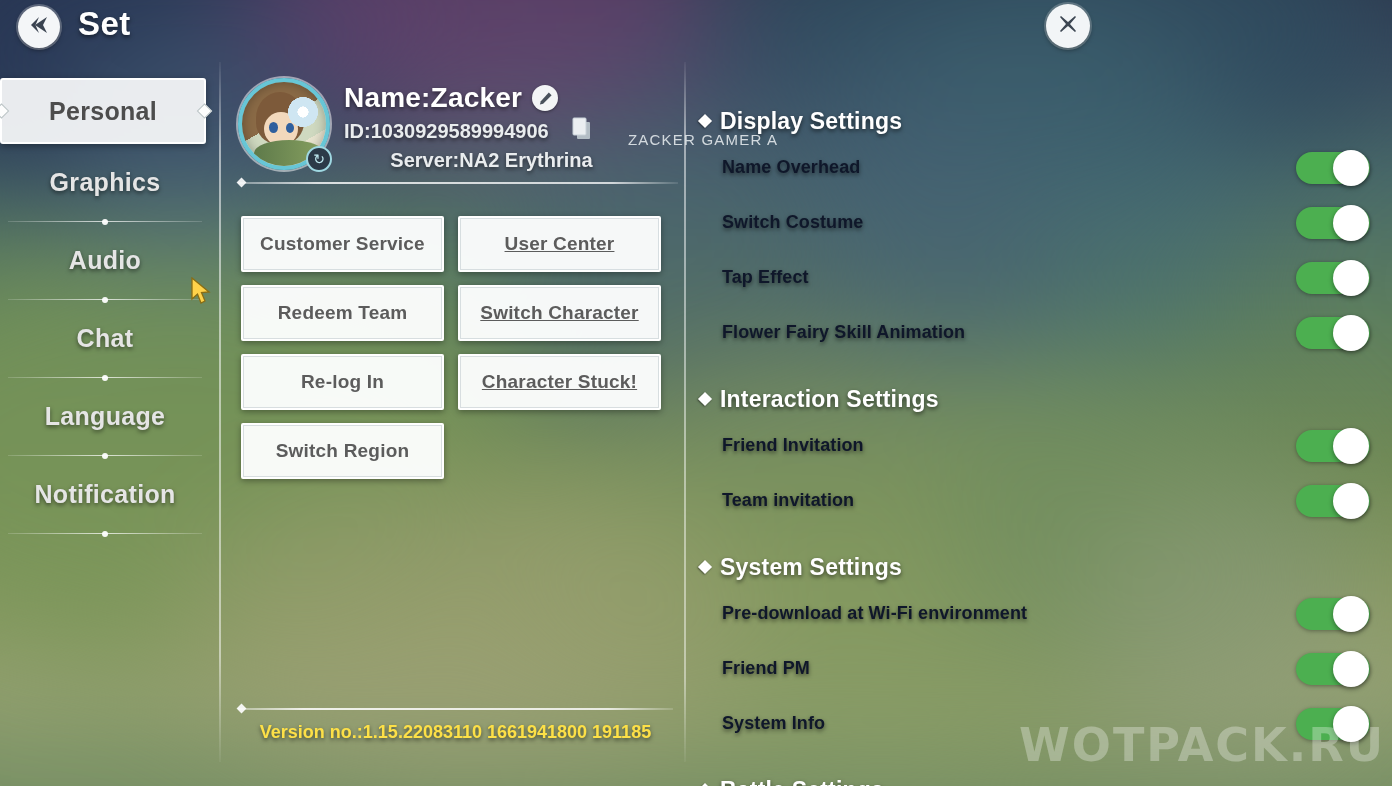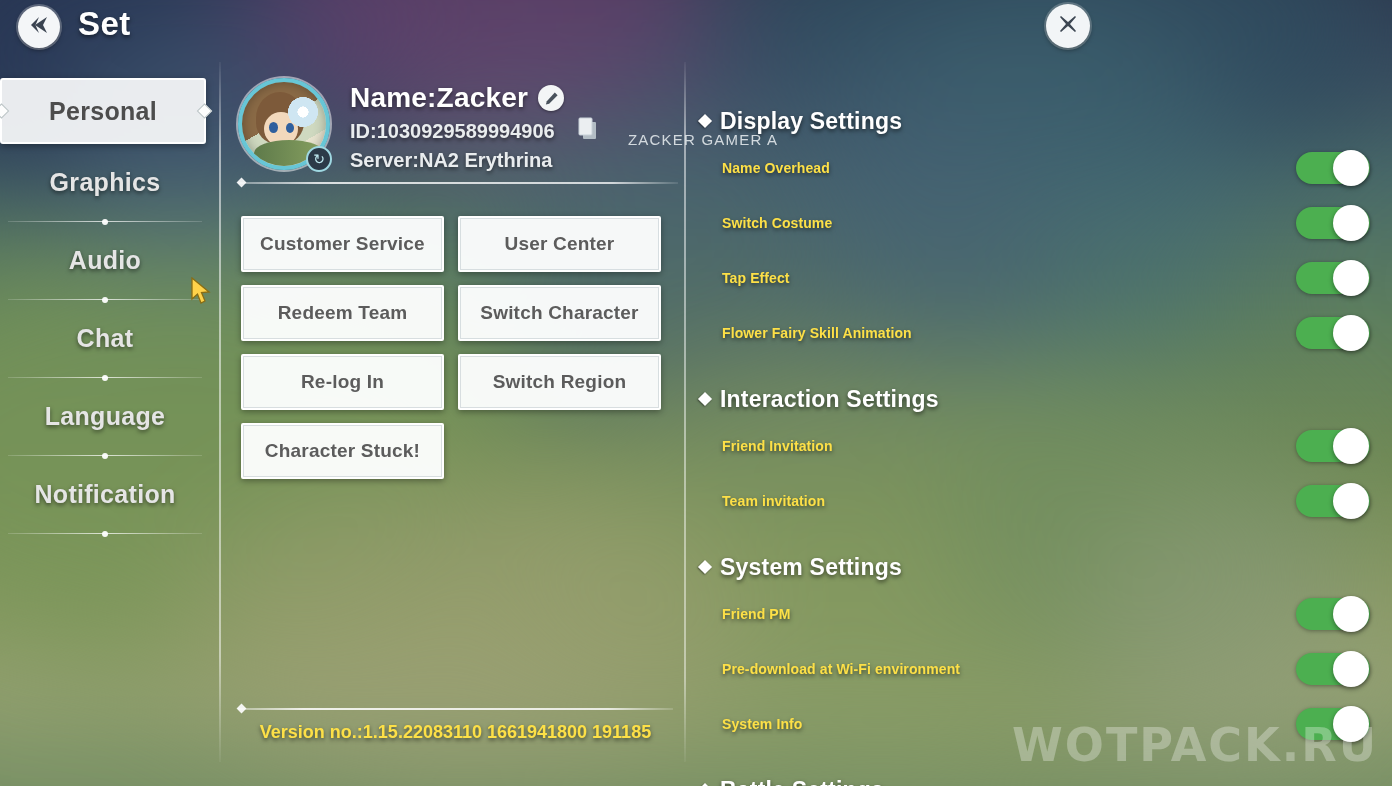--- a/index.html
+++ b/index.html
@@ -140,21 +140,21 @@
   .avatar .leaf{
     position:absolute; left:12px; bottom:0; width:70px; height:26px;
     background:linear-gradient(90deg,#5e7a4a,#87a060);
     border-radius:50% 50% 0 0;
   }
   .avatar-badge{
     position:absolute; right:-2px; bottom:-2px; width:26px; height:26px; border-radius:50%;
     background:#2c3a48; border:2px solid #9fd8e2; display:flex; align-items:center; justify-content:center;
     color:#bfe8ef; font-size:14px;
   }
-  .prof-info{ margin-left:20px; padding-top:4px; }
+  .prof-info{ margin-left:14px; padding-top:4px;text-align:right; }
   .prof-name-row{ display:flex; align-items:center; }
   .prof-name{
     font-size:28px; font-weight:bold; color:#ffffff; letter-spacing:.2px;
     text-shadow:0 2px 4px rgba(0,0,0,.55);
   }
   .edit-icon{
     margin-left:10px; width:26px; height:26px; border-radius:50%; background:#f3f5f6;
     display:flex; align-items:center; justify-content:center; cursor:pointer;
     box-shadow:0 1px 3px rgba(0,0,0,.4);
   }
@@ -183,21 +183,21 @@
   .act-btn{
     width:203px; height:56px; margin:0 14px 13px 0;
     background:rgba(253,254,254,.96);
     border:2px solid #ffffff;
     border-radius:2px;
     box-shadow:0 2px 6px rgba(0,0,0,.35), inset 0 0 0 1px rgba(190,200,205,.55);
     display:flex; align-items:center; justify-content:center;
     font-size:19px; font-weight:bold; color:#5c5c5c;
     cursor:pointer; letter-spacing:.2px;
   }
-  .act-btn:nth-child(2n){ margin-right:0; }
+  .act-btn:nth-child(2n){ margin-right:0;text-decoration:underline; }
 
   
   #version-area{ position:absolute; left:238px; top:708px; width:435px; z-index:5; }
   .ver-rule{
     height:1.5px;
     background:linear-gradient(90deg, rgba(255,255,255,.35), rgba(255,255,255,.85) 15%, rgba(255,255,255,.8) 85%, rgba(255,255,255,.15));
     position:relative;
   }
   .ver-rule::before{
     content:""; position:absolute; left:0; top:-3px; width:7px; height:7px;
@@ -225,41 +225,41 @@
   }
   .sec-title{
     font-size:23px; font-weight:bold; color:#ffffff; letter-spacing:.2px;
     text-shadow:0 2px 4px rgba(0,0,0,.6);
   }
   .opt-row{
     display:flex; align-items:center; justify-content:space-between;
     height:55px; padding-left:22px; padding-right:22px;
   }
   .opt-label{
-    font-size:14px; font-weight:bold; color:#fde047;
+    font-size:18px; font-weight:bold; color:#0f172a;
     text-shadow:0 2px 4px rgba(0,0,0,.55); letter-spacing:.1px;
   }
   .toggle{
     width:74px; height:32px; border-radius:16px; background:#4caf50;
     position:relative; cursor:pointer; flex:0 0 74px;
     box-shadow:0 1px 4px rgba(0,0,0,.35);
   }
   .toggle .knob{
     position:absolute; right:1px; top:-2px; width:36px; height:36px; border-radius:50%;
     background:#ffffff; box-shadow:0 2px 5px rgba(0,0,0,.4);
   }
 
   
   .wm-top{
     position:absolute; left:628px; top:131px; z-index:7;
     font-size:15px; font-weight:normal; color:rgba(235,240,242,.85);
     letter-spacing:1.2px;
   }
   .wm-bottom{
-    position:absolute; right:14px; bottom:14px; z-index:7;
+    position:absolute; right:7px; bottom:14px; z-index:7;
     font-size:46px; font-weight:bold; letter-spacing:2px;
     color:rgba(255,255,255,.30);
     font-family:"DejaVu Sans", sans-serif;
   }
   #cursor{ position:absolute; left:190px; top:277px; z-index:9; }
 </style>
 </head>
 <body>
 
 <div id="bg">
@@ -361,22 +361,22 @@
   </div>
   <div class="prof-rule"></div>
 </div>
 
 <div id="actions">
   <div class="act-btn">Customer Service</div>
   <div class="act-btn">User Center</div>
   <div class="act-btn">Redeem Team</div>
   <div class="act-btn">Switch Character</div>
   <div class="act-btn">Re-log In</div>
+  <div class="act-btn">Character Stuck!</div>
   <div class="act-btn">Switch Region</div>
-  <div class="act-btn">Character Stuck!</div>
 </div>
 
 <div id="version-area">
   <div class="ver-rule"></div>
   <div class="ver-text">Version no.:1.15.22083110 1661941800 191185</div>
 </div>
 
 <div class="mid-divider"></div>
 
 <div id="settings">
@@ -425,27 +425,27 @@
     <span class="toggle">
         <span class="knob"></span>
       </span>
   </div>
 
   <div class="sec-head">
     <span class="sec-diamond"></span>
     <span class="sec-title">System Settings</span>
   </div>
   <div class="opt-row">
+    <span class="opt-label">Pre-download at Wi-Fi environment</span>
+    <span class="toggle">
+        <span class="knob"></span>
+      </span>
+  </div>
+  <div class="opt-row">
     <span class="opt-label">Friend PM</span>
-    <span class="toggle">
-        <span class="knob"></span>
-      </span>
-  </div>
-  <div class="opt-row">
-    <span class="opt-label">Pre-download at Wi-Fi environment</span>
     <span class="toggle">
         <span class="knob"></span>
       </span>
   </div>
   <div class="opt-row">
     <span class="opt-label">System Info</span>
     <span class="toggle">
         <span class="knob"></span>
       </span>
   </div>

